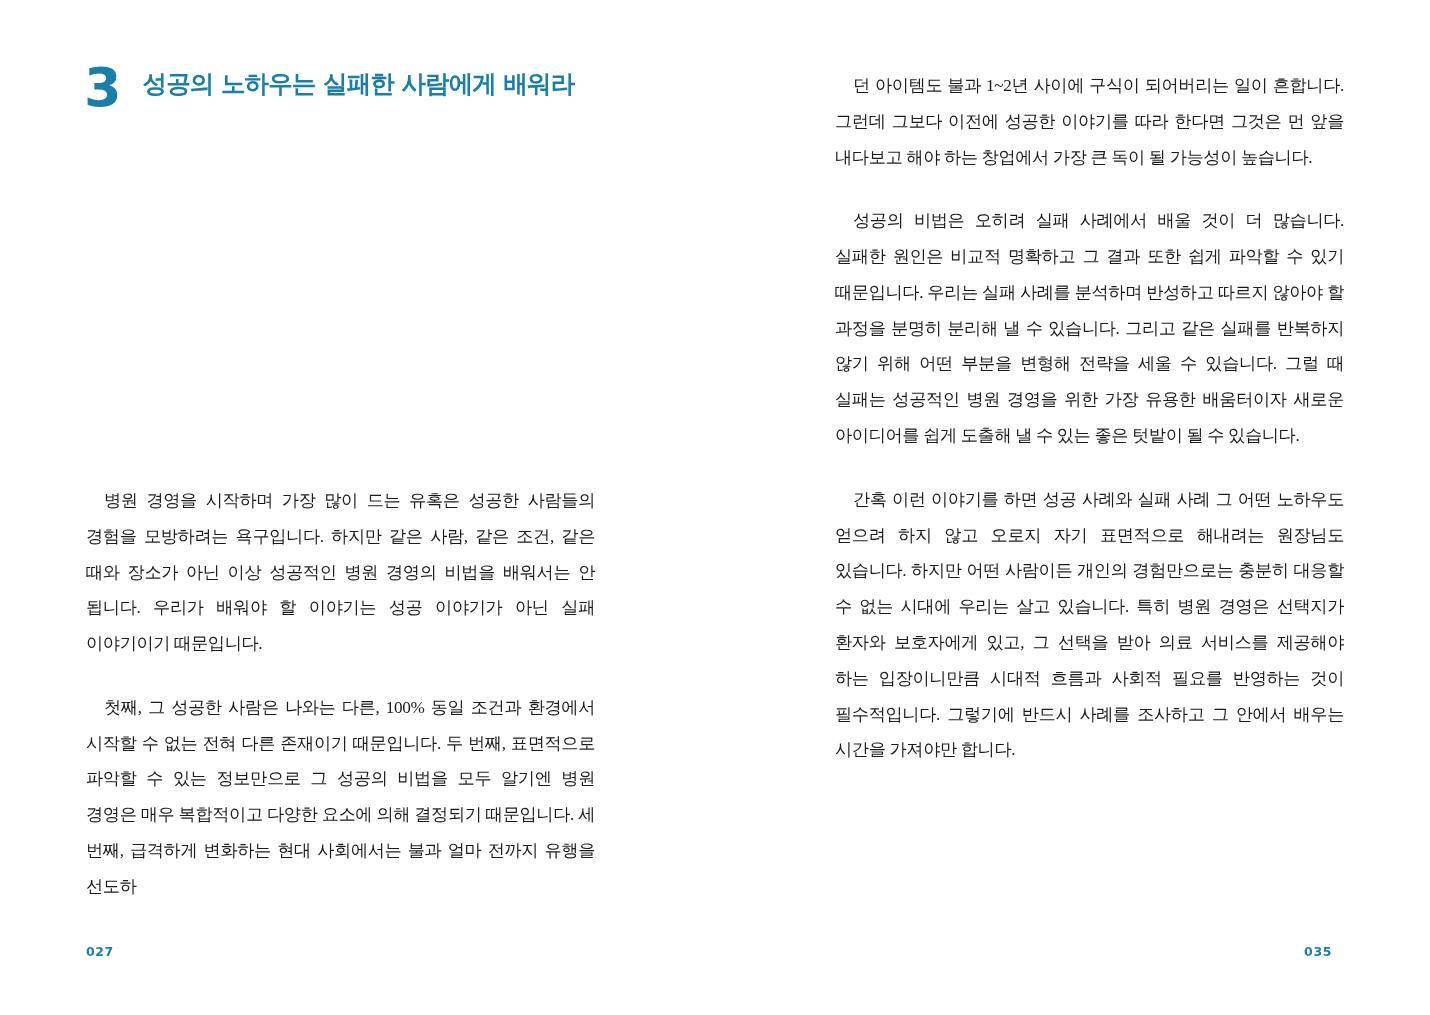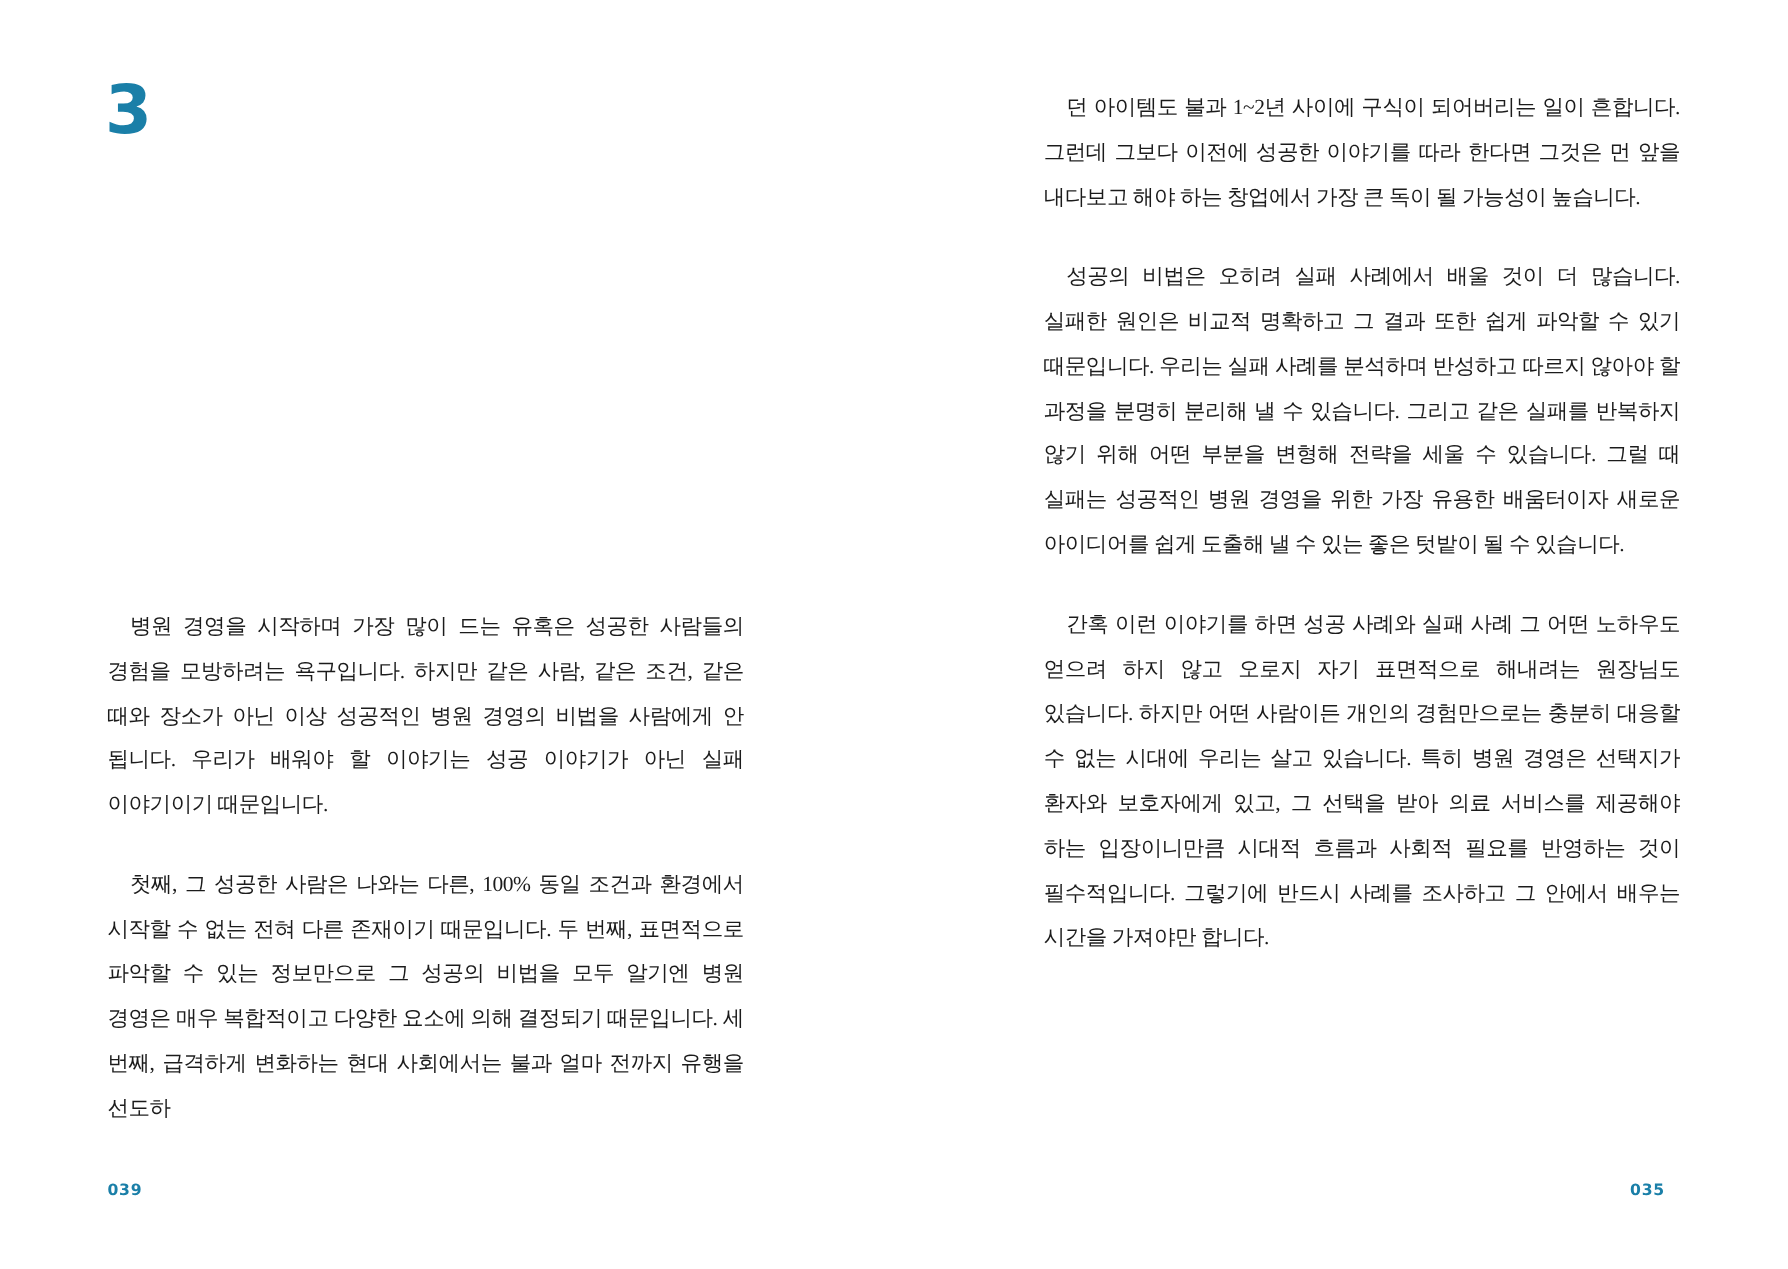--- a/index.html
+++ b/index.html
@@ -102,28 +102,29 @@
 </style>
 </head>
 <body>
 
 <div class="spread">
 
   <div class="page page-left">
 
     <div class="chapter-head">
       <div class="chapter-number">3</div>
+      <div class="chapter-title">성공의 노하우는 실패한 사람에게 배워라</div>
     </div>
 
     <div class="left-body body-block">
-      <p class="para">병원 경영을 시작하며 가장 많이 드는 유혹은 성공한 사람들의 경험을 모방하려는 욕구입니다. 하지만 같은 사람, 같은 조건, 같은 때와 장소가 아닌 이상 성공적인 병원 경영의 비법을 사람에게 안 됩니다. 우리가 배워야 할 이야기는 성공 이야기가 아닌 실패 이야기이기 때문입니다.</p>
+      <p class="para">병원 경영을 시작하며 가장 많이 드는 유혹은 성공한 사람들의 경험을 모방하려는 욕구입니다. 하지만 같은 사람, 같은 조건, 같은 때와 장소가 아닌 이상 성공적인 병원 경영의 비법을 배워서는 안 됩니다. 우리가 배워야 할 이야기는 성공 이야기가 아닌 실패 이야기이기 때문입니다.</p>
       <p class="para">첫째, 그 성공한 사람은 나와는 다른, 100% 동일 조건과 환경에서 시작할 수 없는 전혀 다른 존재이기 때문입니다. 두 번째, 표면적으로 파악할 수 있는 정보만으로 그 성공의 비법을 모두 알기엔 병원 경영은 매우 복합적이고 다양한 요소에 의해 결정되기 때문입니다. 세 번째, 급격하게 변화하는 현대 사회에서는 불과 얼마 전까지 유행을 선도하</p>
     </div>
 
-    <div class="folio folio-left">039</div>
+    <div class="folio folio-left">027</div>
   </div>
 
   <div class="page page-right">
 
     <div class="right-body body-block">
       <p class="para">던 아이템도 불과 1~2년 사이에 구식이 되어버리는 일이 흔합니다. 그런데 그보다 이전에 성공한 이야기를 따라 한다면 그것은 먼 앞을 내다보고 해야 하는 창업에서 가장 큰 독이 될 가능성이 높습니다.</p>
       <p class="para">성공의 비법은 오히려 실패 사례에서 배울 것이 더 많습니다. 실패한 원인은 비교적 명확하고 그 결과 또한 쉽게 파악할 수 있기 때문입니다. 우리는 실패 사례를 분석하며 반성하고 따르지 않아야 할 과정을 분명히 분리해 낼 수 있습니다. 그리고 같은 실패를 반복하지 않기 위해 어떤 부분을 변형해 전략을 세울 수 있습니다. 그럴 때 실패는 성공적인 병원 경영을 위한 가장 유용한 배움터이자 새로운 아이디어를 쉽게 도출해 낼 수 있는 좋은 텃밭이 될 수 있습니다.</p>
       <p class="para">간혹 이런 이야기를 하면 성공 사례와 실패 사례 그 어떤 노하우도 얻으려 하지 않고 오로지 자기 표면적으로 해내려는 원장님도 있습니다. 하지만 어떤 사람이든 개인의 경험만으로는 충분히 대응할 수 없는 시대에 우리는 살고 있습니다. 특히 병원 경영은 선택지가 환자와 보호자에게 있고, 그 선택을 받아 의료 서비스를 제공해야 하는 입장이니만큼 시대적 흐름과 사회적 필요를 반영하는 것이 필수적입니다. 그렇기에 반드시 사례를 조사하고 그 안에서 배우는 시간을 가져야만 합니다.</p>
     </div>
 

